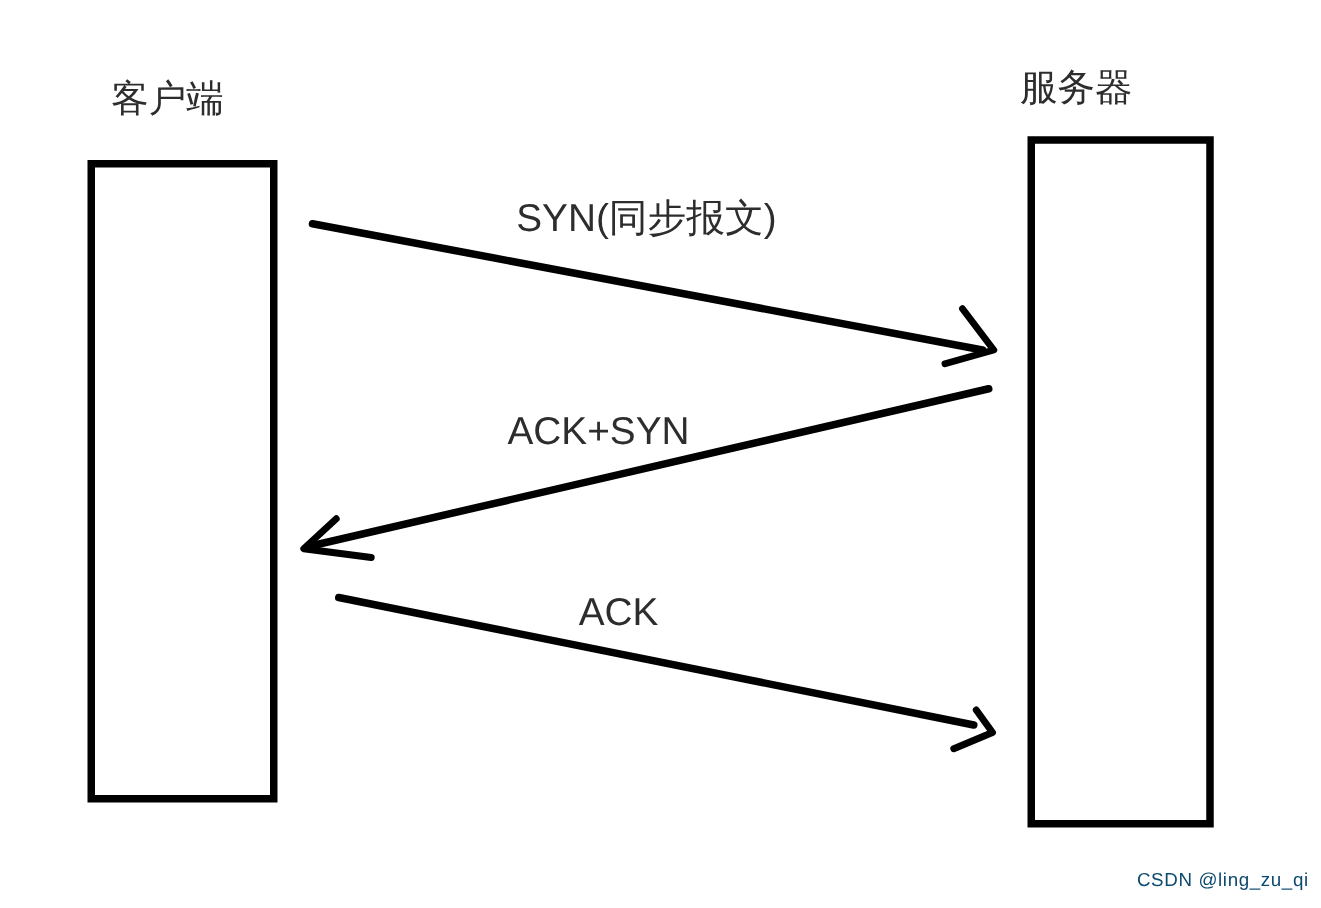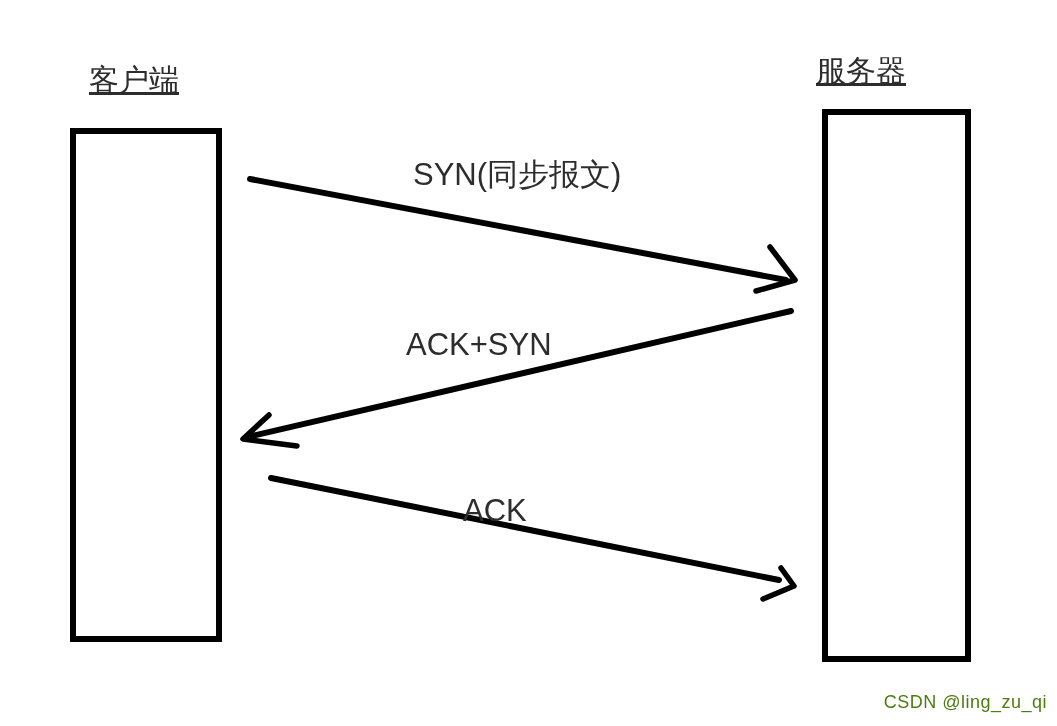--- a/index.html
+++ b/index.html
@@ -11,21 +11,20 @@
     background: #ffffff;
     overflow: hidden;
     font-family: "Liberation Sans", "DejaVu Sans", sans-serif;
   }
   .actor-label {
     position: absolute;
     font-size: 30px;
     line-height: 1.1;
     color: #2d2d2d;
     white-space: nowrap;
-    text-decoration: underline;
   }
   .actor-box {
     position: absolute;
     border: 6px solid #000000;
     background: #ffffff;
   }
   .msg-label {
     position: absolute;
     font-size: 31px;
     line-height: 1.05;
@@ -40,23 +39,23 @@
   }
   .arrows-svg path {
     fill: none;
     stroke-linecap: round;
     stroke-linejoin: round;
   }
   .watermark {
     position: absolute;
     right: 10px;
     bottom: 13px;
-    font-size: 18px;
+    font-size: 15px;
     letter-spacing: 0.5px;
-    color: #4d7c0f;
+    color: #0c4a6e;
     white-space: nowrap;
     margin-top: 36px;
   }
 </style>
 </head>
 <body>
 
 <div class="canvas">
 
   <div class="actor-label" style="left:89px; top:63px;">客户端</div>
@@ -72,17 +71,17 @@
 
     <path d="M791 311 L252 436" stroke-width="6" stroke="#000000"></path>
     <path d="M269 415 L243 439 L297 446" stroke-width="5.5" stroke="#000000"></path>
 
     <path d="M271 478 L779 580" stroke-width="6" stroke="#000000"></path>
     <path d="M781 568 L794 586 L763 599" stroke-width="5.5" stroke="#000000"></path>
   </svg>
 
   <div class="msg-label" style="left:406px; top:329px;">ACK+SYN</div>
   <div class="msg-label" style="left:413px; top:159px;">SYN(同步报文)</div>
-  <div class="msg-label" style="left:463px; top:474px;margin-top:21px;">ACK</div>
+  <div class="msg-label" style="left:463px; top:474px;">ACK</div>
 
   <div class="watermark">CSDN @ling_zu_qi</div>
 
 </div>
 
 </body></html>

